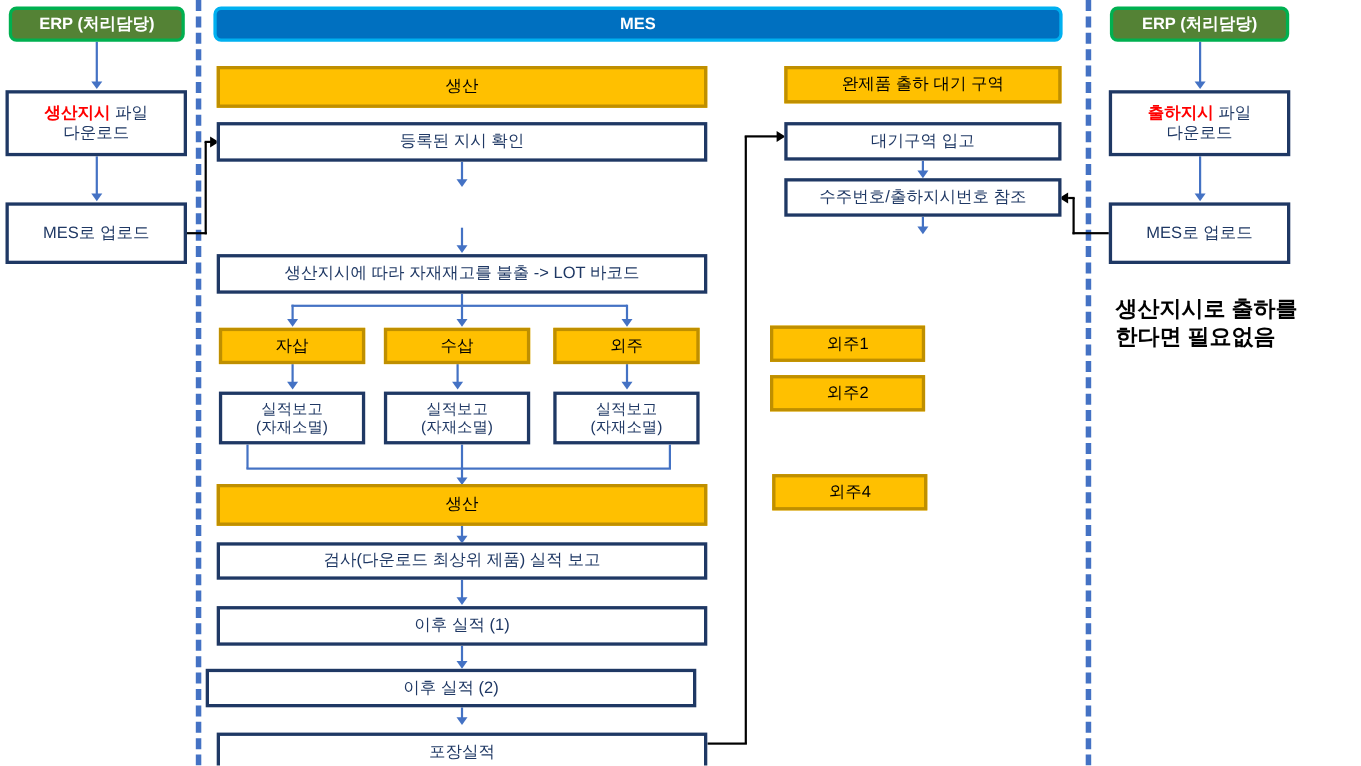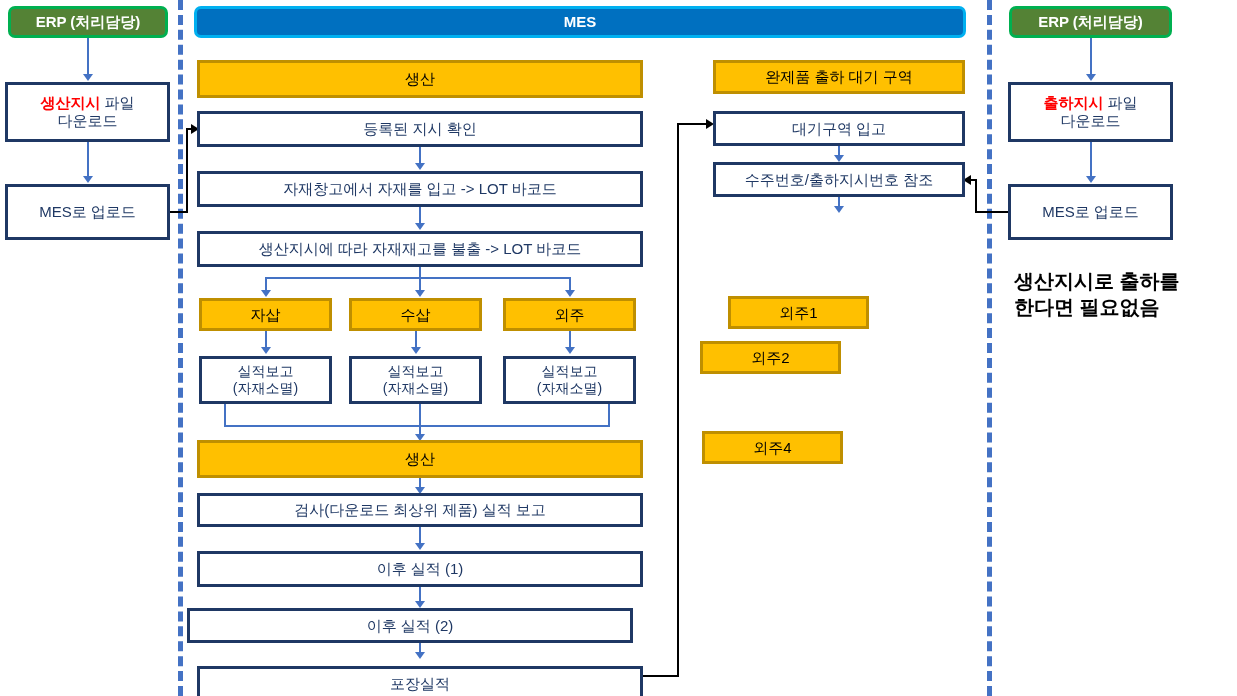--- a/index.html
+++ b/index.html
@@ -93,21 +93,20 @@
 
   <div class="node node-blue" style="left:194px;top:6px;width:772px;height:32px;">MES</div>
 
   <div class="node node-orange" style="left:197px;top:60px;width:446px;height:38px;">생산</div>
 
   <div class="node node-white" style="left:197px;top:111px;width:446px;height:36px;">등록된 지시 확인</div>
 
   <div class="conn vline-blue" style="left:419px;top:147px;height:19px;"></div>
   <div class="conn arrow-down-blue" style="left:415px;top:163px;"></div>
 
-  <div class="node node-white" style="left:197px;top:171px;width:446px;height:36px;">자재창고에서 자재를 입고 -&gt; LOT 바코드</div>
 
   <div class="conn vline-blue" style="left:419px;top:207px;height:19px;"></div>
   <div class="conn arrow-down-blue" style="left:415px;top:223px;"></div>
 
   <div class="node node-white" style="left:197px;top:231px;width:446px;height:36px;">생산지시에 따라 자재재고를 불출 -&gt; LOT 바코드</div>
 
   <div class="conn vline-blue" style="left:419px;top:267px;height:12px;"></div>
   <div class="conn hline-blue" style="left:265px;top:277px;width:305px;"></div>
   <div class="conn vline-blue" style="left:265px;top:277px;height:16px;"></div>
   <div class="conn arrow-down-blue" style="left:261px;top:290px;"></div>
@@ -174,21 +173,21 @@
 
   <div class="conn vline-blue" style="left:838px;top:146px;height:12px;"></div>
   <div class="conn arrow-down-blue" style="left:834px;top:155px;"></div>
 
   <div class="node node-white" style="left:713px;top:162px;width:252px;height:35px;">수주번호/출하지시번호 참조</div>
 
   <div class="conn vline-blue" style="left:838px;top:197px;height:12px;"></div>
   <div class="conn arrow-down-blue" style="left:834px;top:206px;"></div>
 
 
-  <div class="node node-orange" style="left:728px;top:296px;width:141px;height:33px;">외주1</div>
+  <div class="node node-orange" style="left:700px;top:296px;width:141px;height:33px;">외주1</div>
   <div class="node node-orange" style="left:700px;top:341px;width:141px;height:33px;">외주2</div>
   <div class="node node-orange" style="left:702px;top:431px;width:141px;height:33px;">외주4</div>
 
   <div class="node node-green" style="left:1009px;top:6px;width:163px;height:32px;">ERP (처리담당)</div>
 
   <div class="conn vline-blue" style="left:1090px;top:38px;height:38px;"></div>
   <div class="conn arrow-down-blue" style="left:1086px;top:74px;"></div>
 
   <div class="node node-white" style="left:1008px;top:82px;width:165px;height:60px;">
     <span><span class="hl-red">출하지시</span><span> 파일

